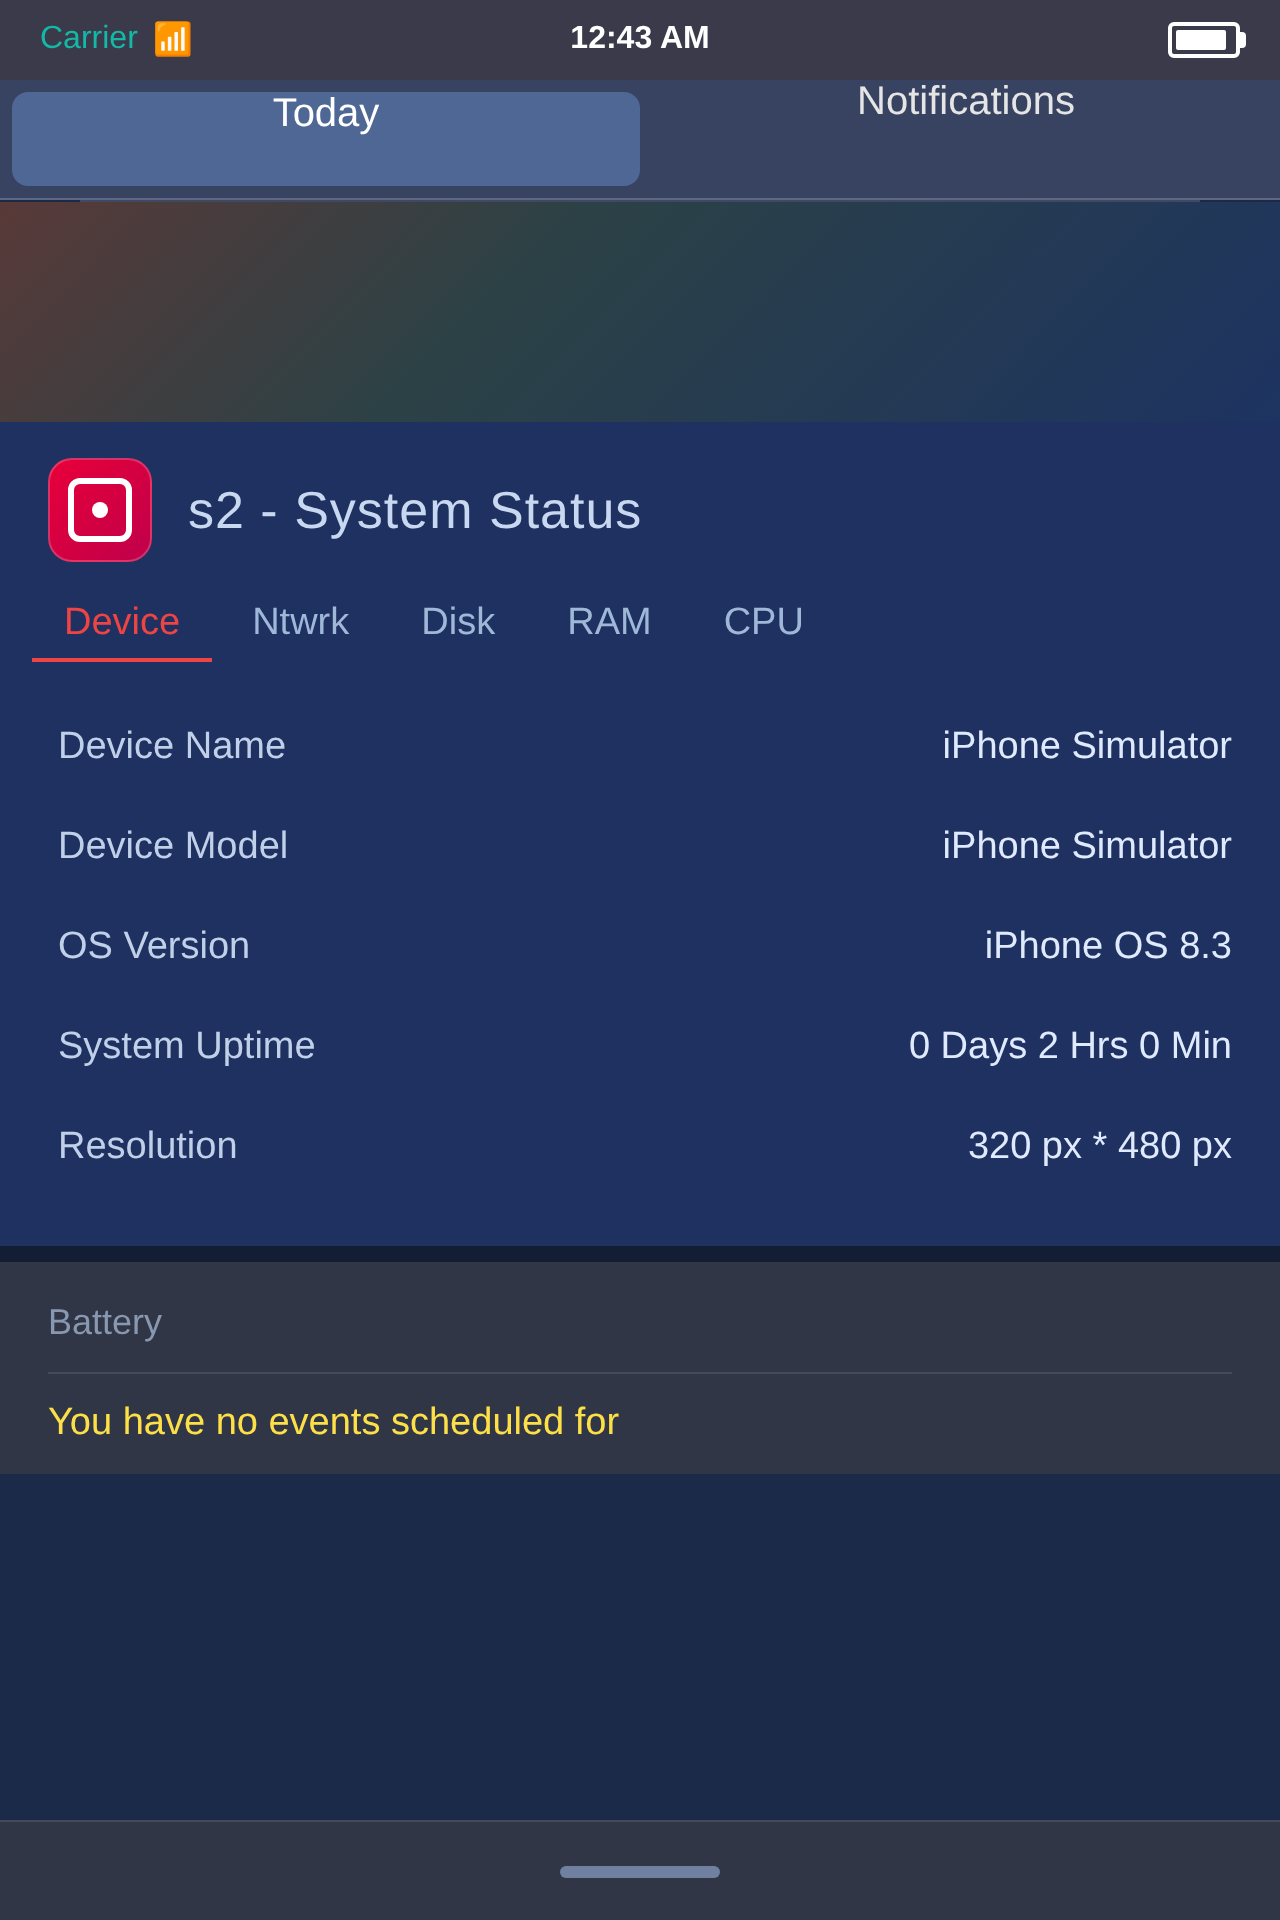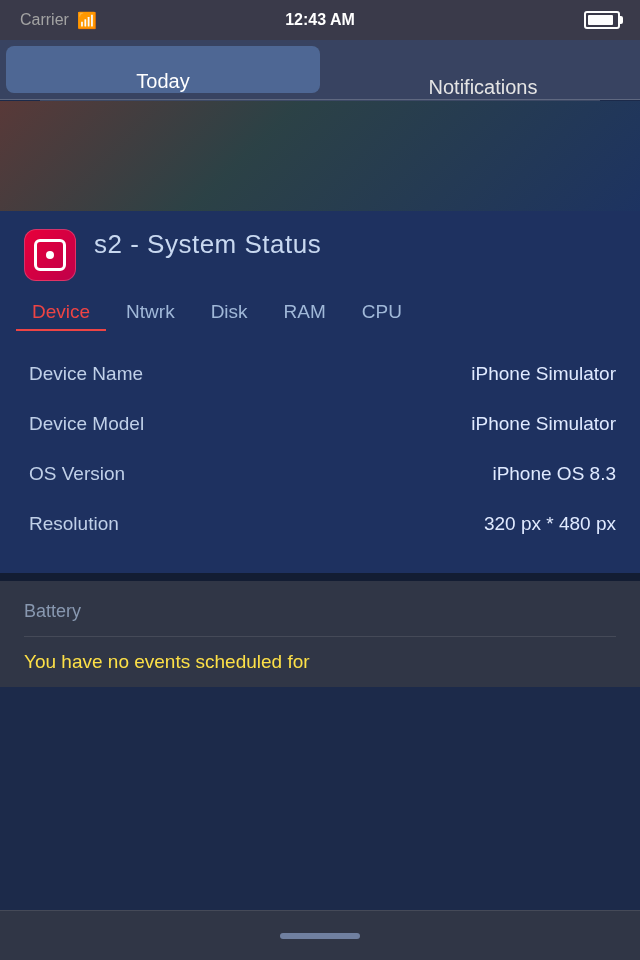--- a/index.html
+++ b/index.html
@@ -17,21 +17,21 @@
       background: #3a3a4a;
       display: flex;
       align-items: center;
       justify-content: space-between;
       padding: 0 20px;
     }
     .status-left {
       display: flex;
       align-items: center;
       gap: 8px;
-      color: #a3a3a3;
+      color: #14b8a6;
       font-size: 16px;
       font-weight: 500;
     }
     .status-center {
       color: #fff;
       font-size: 16px;
       font-weight: 600;
       position: absolute;
       left: 50%;
       transform: translateX(-50%);
@@ -77,21 +77,21 @@
     
     .tab-bar {
       height: 60px;
       background: rgba(60, 70, 100, 0.9);
       display: flex;
       border-bottom: 1px solid rgba(255,255,255,0.2);
     }
     .tab-item {
       flex: 1;
       display: flex;
-      align-items: flex-end;
+      align-items: flex-start;
       justify-content: center;
       cursor: pointer;
       font-size: 20px;
       font-weight: 400;
       color: #fff;
     }
     .tab-item.active {
       background: rgba(100, 140, 200, 0.5);
       border-radius: 8px;
       margin: 6px;
@@ -116,20 +116,21 @@
 
     
     .widget-container {
       background: rgba(30, 50, 100, 0.85);
       margin: 0;
     }
 
     
     .app-header {
       display: flex;
+      align-items: center;
       padding: 18px 24px 14px 24px;
       gap: 18px;
     }
     .app-icon {
       width: 52px;
       height: 52px;
       border-radius: 12px;
       background: linear-gradient(135deg, #e8003a, #c0004a);
       display: flex;
       align-items: center;
@@ -316,20 +317,24 @@
     </div>
     <div class="data-row">
       <span class="data-label">Device Model</span>
       <span class="data-value">iPhone Simulator</span>
     </div>
     <div class="data-row">
       <span class="data-label">OS Version</span>
       <span class="data-value">iPhone OS 8.3</span>
     </div>
     <div class="data-row">
+      <span class="data-label">System Uptime</span>
+      <span class="data-value">0 Days 2 Hrs 0 Min</span>
+    </div>
+    <div class="data-row">
       <span class="data-label">Resolution</span>
       <span class="data-value">320 px * 480 px</span>
     </div>
   </div>
 </div>
 
 <div class="section-divider"></div>
 
 <div class="tomorrow-section">
   <div class="tomorrow-label">Battery</div>

